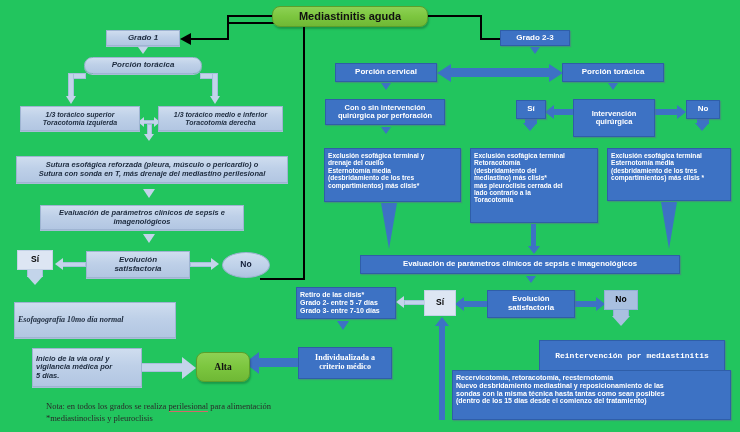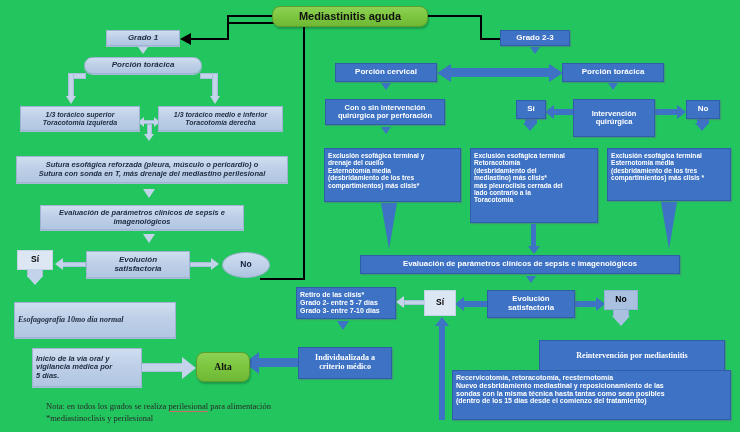--- a/index.html
+++ b/index.html
@@ -336,36 +336,36 @@
 
   <div class="ba-body" style="left:574px;top:301px;width:24px;height:6px;"></div>
   <div class="ba-head" style="left:596px;top:297px;border-top:7px solid transparent;border-bottom:7px solid transparent;border-left:9px solid #3d72c4;"></div>
 
   <div class="node pale2" style="left:604px;top:290px;width:34px;height:20px;font-size:8.5px;">
     <span>No</span>
   </div>
   <div class="fa-body" style="left:613px;top:309px;width:16px;height:8px;background:#a9c0e0;border:1px solid #93afd6;"></div>
   <div class="fa-head" style="left:612px;top:316px;border-left:9px solid transparent;border-right:9px solid transparent;border-top:10px solid #a9c0e0;"></div>
 
-  <div class="node bb" style="left:539px;top:340px;width:186px;height:32px;font-size:8px;font-family:Liberation Serif, serif;">
+  <div class="node bb" style="left:539px;top:340px;width:186px;height:32px;font-size:8px;font-family:Liberation Mono, monospace;">
     <span>Reintervención por mediastinitis</span>
   </div>
 
   <div class="ba-head" style="left:625px;top:358px;border-left:6px solid transparent;border-right:6px solid transparent;border-top:8px solid #3d72c4;"></div>
 
   <div class="node bb pad left-text" style="left:452px;top:370px;width:279px;height:50px;font-size:7px;white-space:pre-line;align-items:flex-start;padding-top:3px;">
     <span>Recervicotomía, retoracotomía, reesternotomía
 Nuevo desbridamiento mediastinal y reposicionamiento de las
 sondas con la misma técnica hasta tantas como sean posibles
 (dentro de los 15 días desde el comienzo del tratamiento)</span>
   </div>
 
   <div class="ba-body" style="left:439px;top:325px;width:6px;height:95px;"></div>
   <div class="ba-head" style="left:435px;top:317px;border-left:7px solid transparent;border-right:7px solid transparent;border-bottom:9px solid #3d72c4;"></div>
 
   <div class="note" style="left:46px;top:400px;width:370px;">
     <div>
       <span>Nota: en todos los grados se realiza </span><span class="uline">perilesional</span><span> para alimentación</span>
     </div>
-    <div>*mediastinoclisis y perilesional</div>
+    <div>*mediastinoclisis y pleuroclisis</div>
   </div>
 
 </div>
 
 </body></html>

